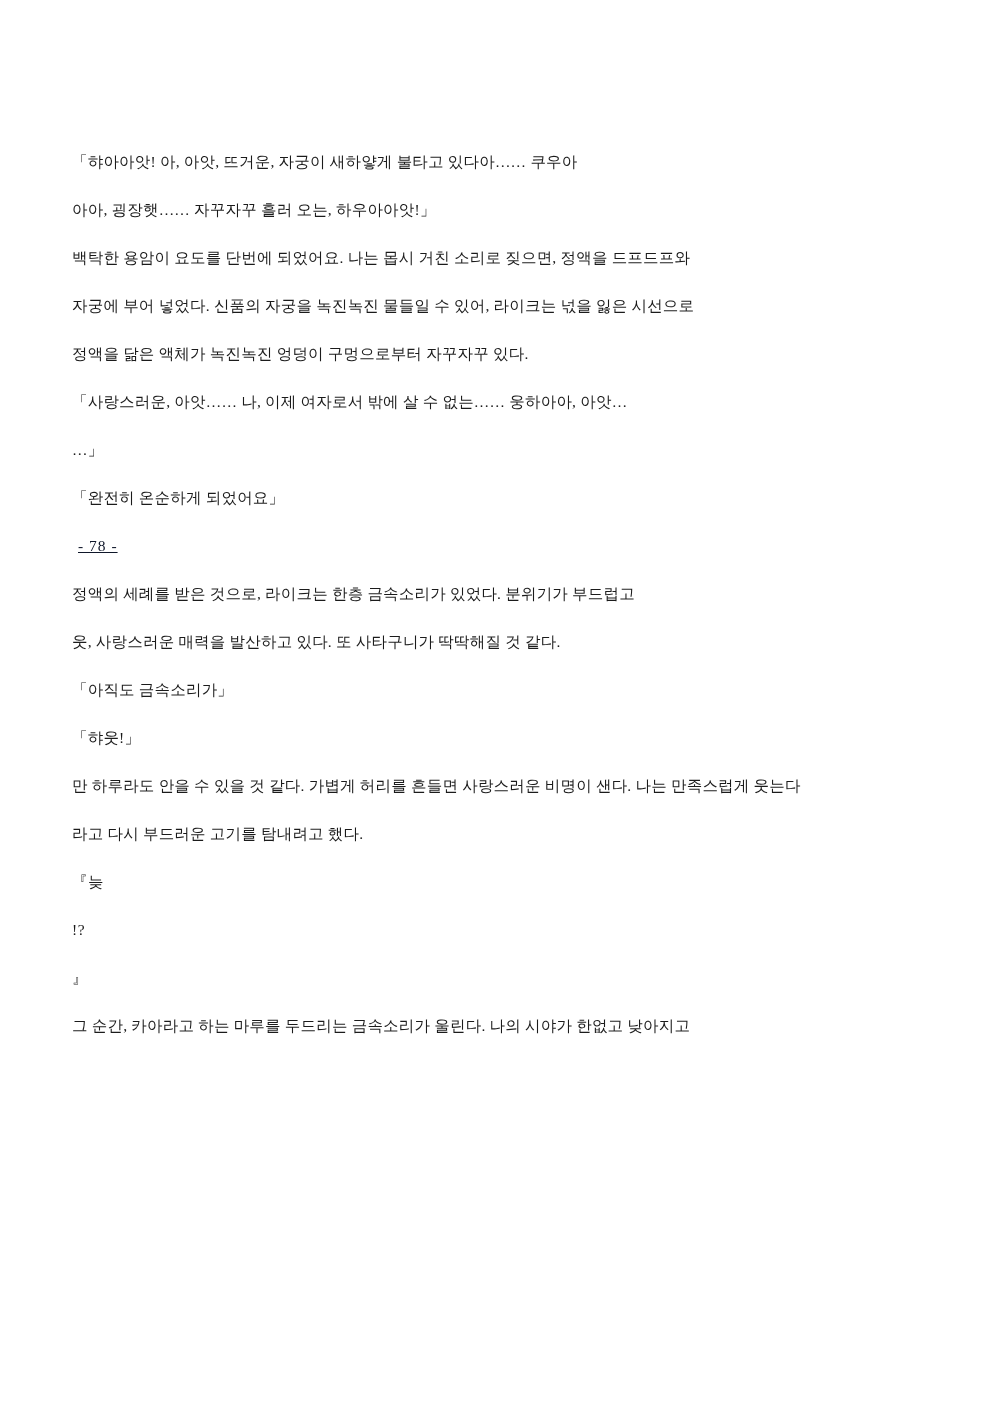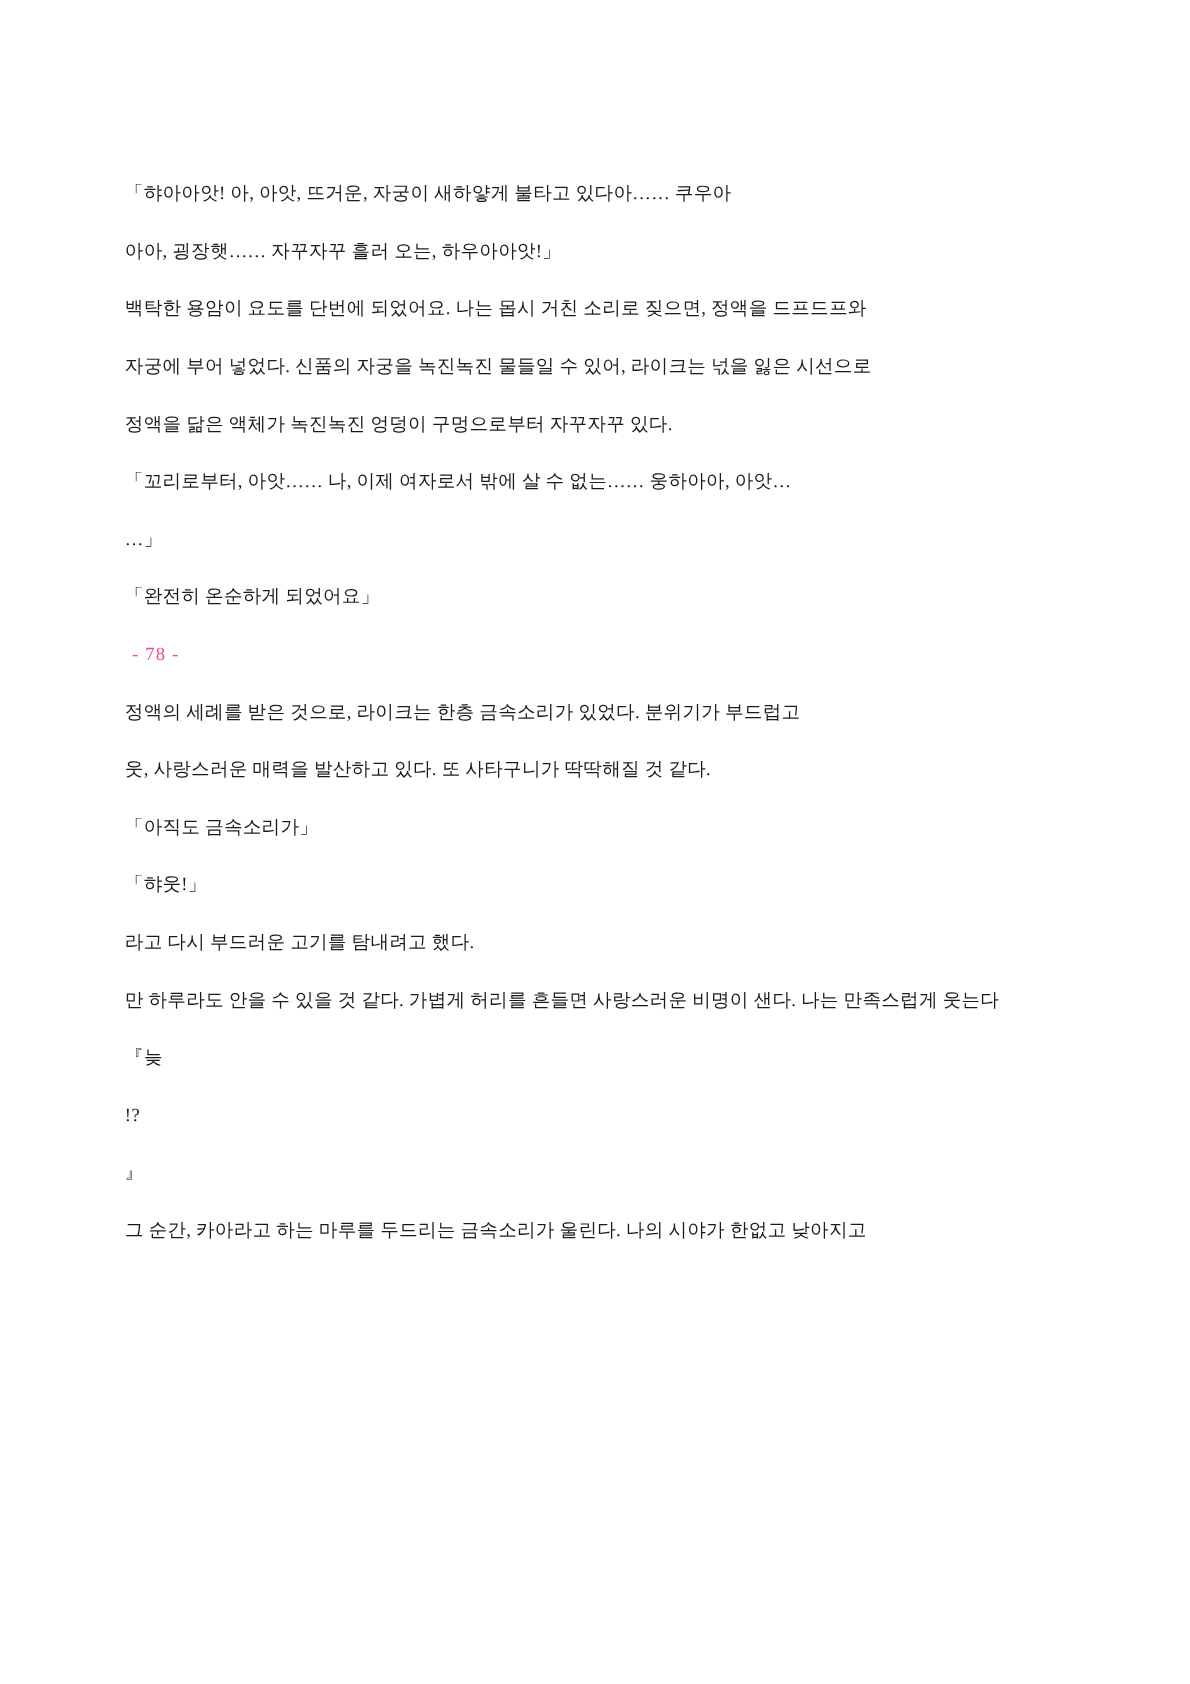--- a/index.html
+++ b/index.html
@@ -11,74 +11,75 @@
     width: 992px;
     min-height: 1403px;
     font-family: "Liberation Serif", "DejaVu Serif", serif;
     color: #1a1a1a;
   }
   .page {
     position: relative;
     width: 992px;
     min-height: 1403px;
     box-sizing: border-box;
-    padding: 150px 140px 60px 104px;
+    padding: 150px 140px 60px 72px;
     background: #ffffff;
   }
   .doc-body {
     display: block;
   }
   .para {
     font-size: 15.5px;
     line-height: 1.55;
     letter-spacing: 0.2px;
     color: #1b1b1b;
     margin: 0 0 24px 0;
     text-align: justify;
     word-break: keep-all;
     white-space: pre-wrap;
   }
   .page-number {
     font-size: 15.5px;
     line-height: 1.55;
-    color: #ec4899;
+    color: #0f172a;
     margin: 0 0 24px 0;
     padding-left: 6px;
     letter-spacing: 1px;
+    text-decoration: underline;
   }
   .para.short {
     text-align: left;
   }
   .para.sym {
     text-align: left;
     letter-spacing: 0.5px;
   }
 </style>
 </head>
 <body>
 
 <div class="page">
   <div class="doc-body">
 
     <p class="para short">「햐아아앗! 아, 아앗, 뜨거운, 자궁이 새하얗게 불타고 있다아…… 쿠우아</p>
     <p class="para short">아아, 굉장햇…… 자꾸자꾸 흘러 오는, 하우아아앗!」</p>
     <p class="para">백탁한 용암이 요도를 단번에 되었어요. 나는 몹시 거친 소리로 짖으면, 정액을 드프드프와</p>
     <p class="para">자궁에 부어 넣었다. 신품의 자궁을 녹진녹진 물들일 수 있어, 라이크는 넋을 잃은 시선으로</p>
     <p class="para short">정액을 닮은 액체가 녹진녹진 엉덩이 구멍으로부터 자꾸자꾸 있다.</p>
-    <p class="para">「꼬리로부터, 아앗…… 나, 이제 여자로서 밖에 살 수 없는…… 웅하아아, 아앗…</p>
+    <p class="para">「사랑스러운, 아앗…… 나, 이제 여자로서 밖에 살 수 없는…… 웅하아아, 아앗…</p>
     <p class="para short">…」</p>
     <p class="para short">「완전히 온순하게 되었어요」</p>
 
     <div class="page-number">- 78 -</div>
 
     <p class="para">정액의 세례를 받은 것으로, 라이크는 한층 금속소리가 있었다. 분위기가 부드럽고</p>
     <p class="para short">웃, 사랑스러운 매력을 발산하고 있다. 또 사타구니가 딱딱해질 것 같다.</p>
     <p class="para short">「아직도 금속소리가」</p>
     <p class="para short">「햐웃!」</p>
+    <p class="para">만 하루라도 안을 수 있을 것 같다. 가볍게 허리를 흔들면 사랑스러운 비명이 샌다. 나는 만족스럽게 웃는다</p>
     <p class="para short">라고 다시 부드러운 고기를 탐내려고 했다.</p>
-    <p class="para">만 하루라도 안을 수 있을 것 같다. 가볍게 허리를 흔들면 사랑스러운 비명이 샌다. 나는 만족스럽게 웃는다</p>
     <p class="para sym">『늦</p>
     <p class="para sym">!?</p>
     <p class="para sym">』</p>
     <p class="para">그 순간, 카아라고 하는 마루를 두드리는 금속소리가 울린다. 나의 시야가 한없고 낮아지고</p>
 
   </div>
 </div>
 
 </body></html>

